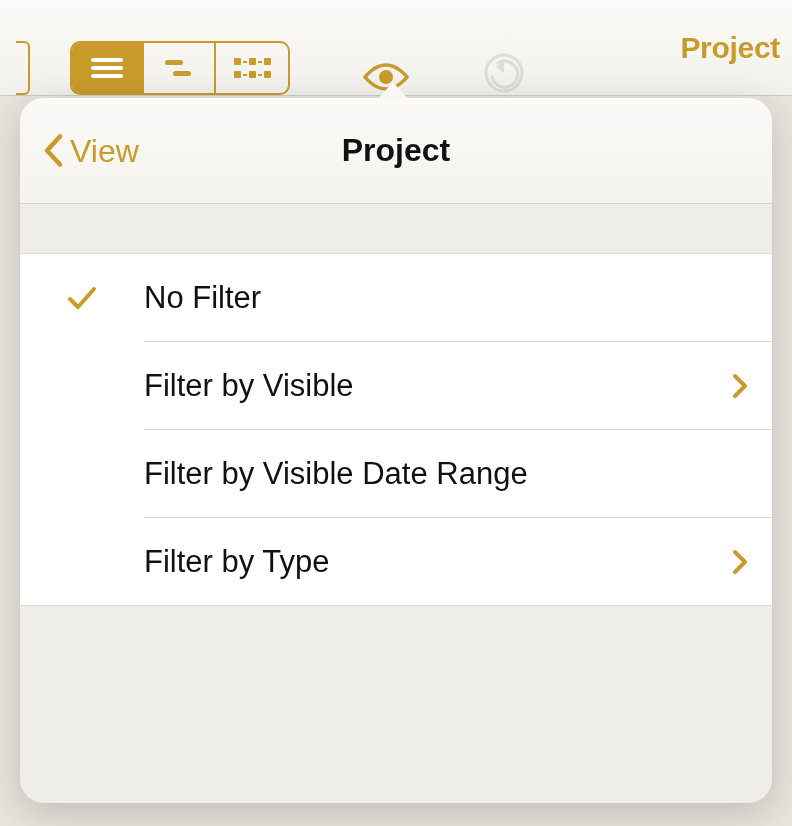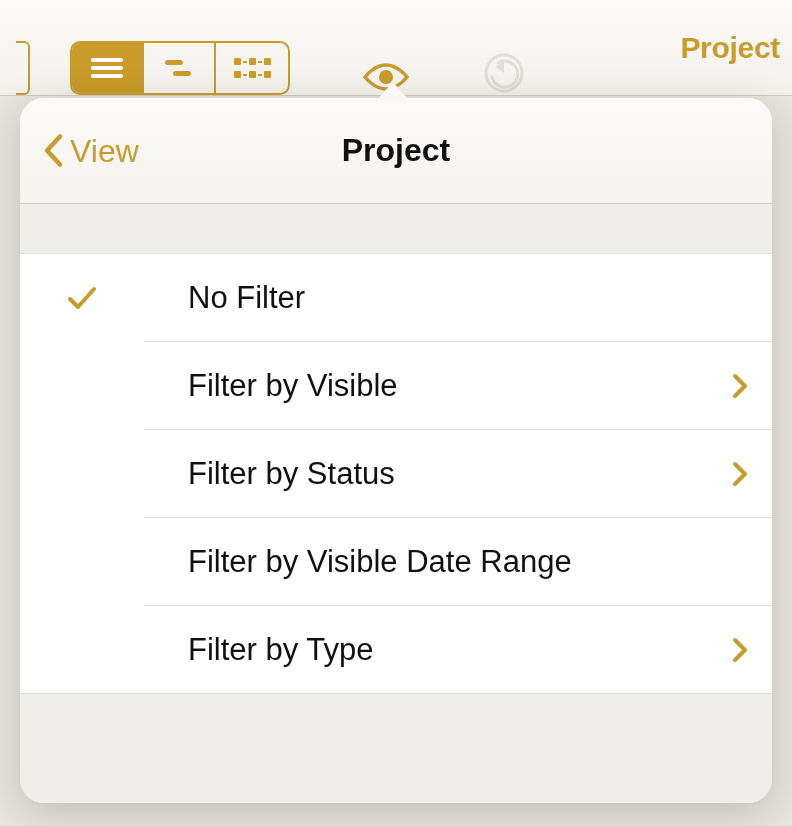--- a/index.html
+++ b/index.html
@@ -147,21 +147,20 @@
     .filter-list {
       background: #fff;
     }
     
     .filter-item {
       display: flex;
       align-items: center;
       height: 88px;
       padding: 0 24px 0 0;
       position: relative;
-      gap: 44px;
     }
     
     .filter-item .check-col {
       width: 124px;
       display: flex;
       align-items: center;
       justify-content: center;
       flex-shrink: 0;
     }
     
@@ -283,30 +282,20 @@
       <div class="check-col"></div>
       <div class="label">Filter by Visible</div>
       <div class="chev-col">
         <svg width="16" height="28" viewBox="0 0 16 28">
           <path d="M3 4 L13 14 L3 24" fill="none" stroke="#c89b2a" stroke-width="4" stroke-linecap="round" stroke-linejoin="round"></path>
         </svg>
       </div>
       <div class="sep"></div>
     </div>
 
-    <div class="filter-item">
-      <div class="check-col"></div>
-      <div class="label">Filter by Status</div>
-      <div class="chev-col">
-        <svg width="16" height="28" viewBox="0 0 16 28">
-          <path d="M3 4 L13 14 L3 24" fill="none" stroke="#c89b2a" stroke-width="4" stroke-linecap="round" stroke-linejoin="round"></path>
-        </svg>
-      </div>
-      <div class="sep"></div>
-    </div>
 
     <div class="filter-item">
       <div class="check-col"></div>
       <div class="label">Filter by Visible Date Range</div>
       <div class="chev-col"></div>
       <div class="sep"></div>
     </div>
 
     <div class="filter-item">
       <div class="check-col"></div>

